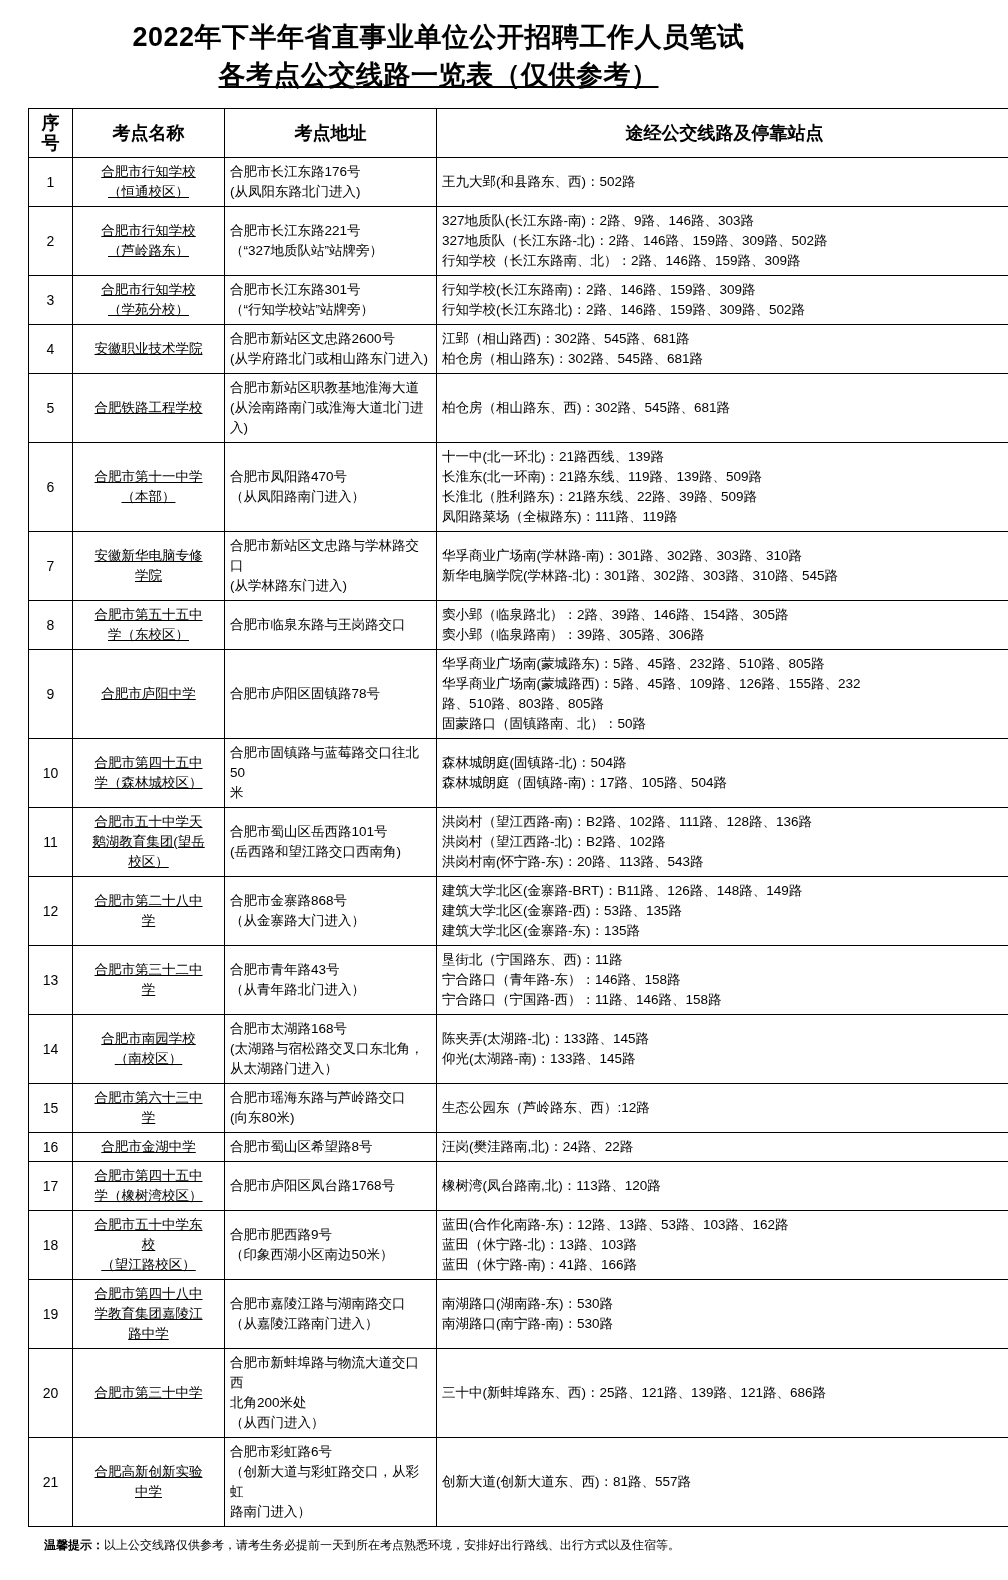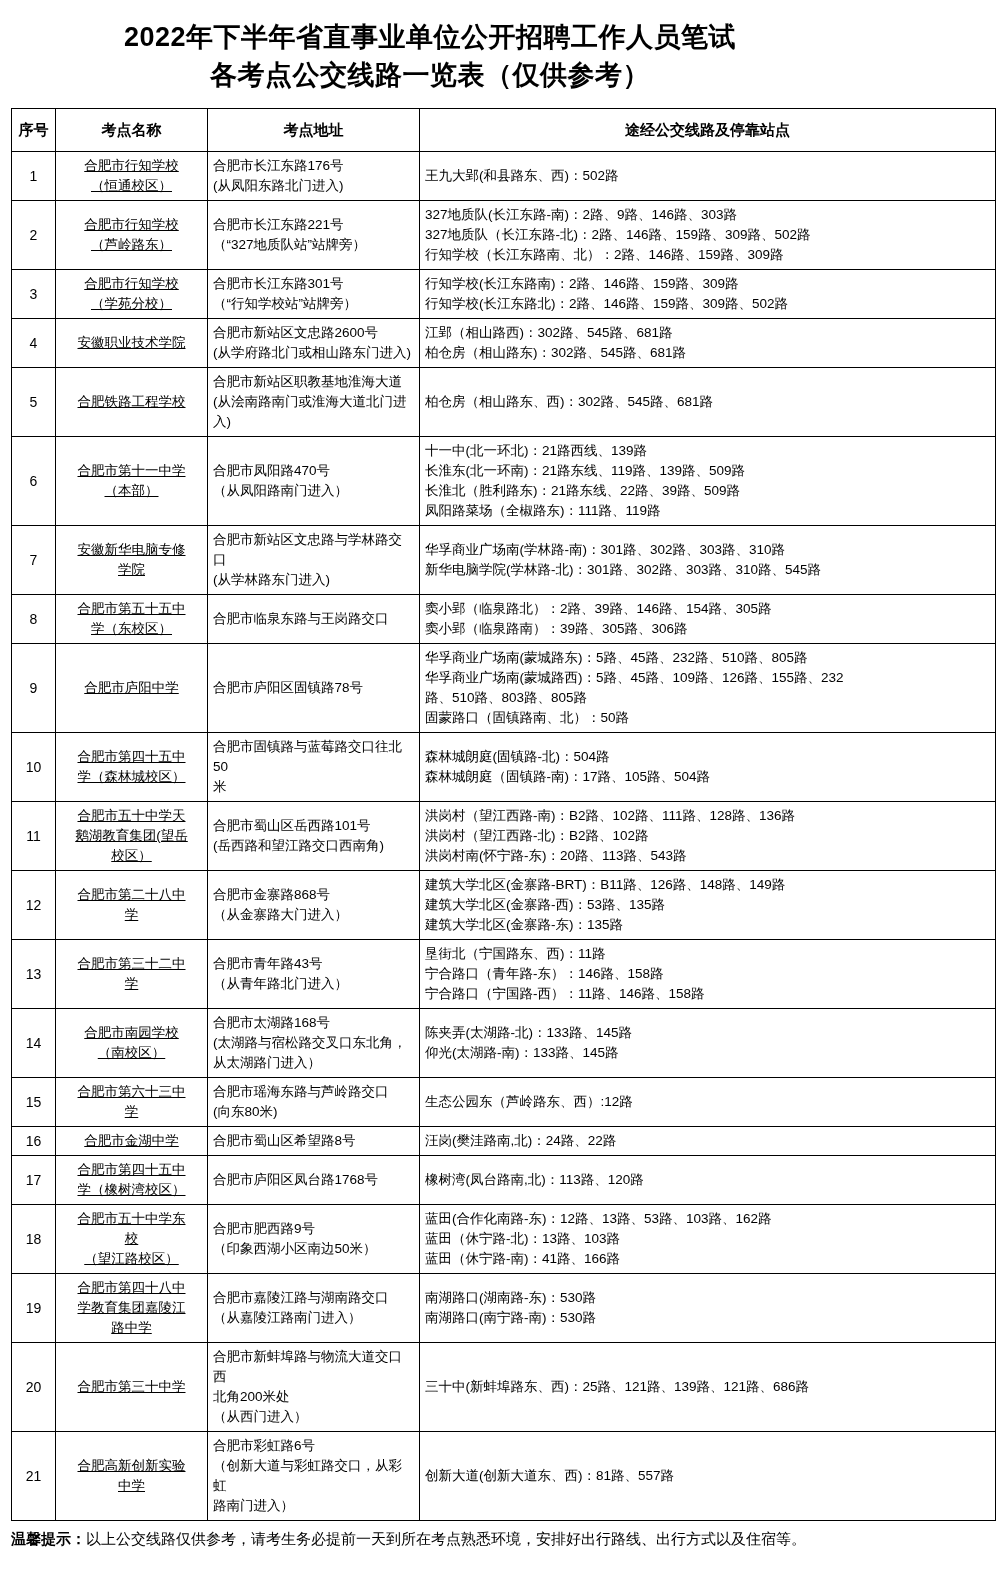--- a/index.html
+++ b/index.html
@@ -8,67 +8,68 @@
     background: #ffffff;
   }
   body {
     width: 1008px;
     font-family: "Liberation Sans", "DejaVu Sans", sans-serif;
     color: #000000;
   }
   .page {
     width: 861px;
     box-sizing: border-box;
-    padding: 14px 12px 6px 11px;
+    padding: 14px 12px 6px 28px;
   }
   .doc-title {
     text-align: center;
     font-weight: bold;
     font-size: 27px;
     line-height: 38px;
     letter-spacing: 0.5px;
     margin: 4px 0 14px 0;
   }
-  .doc-title .line2 { display: block; }
+  .doc-title .line2 { display: block; text-decoration: underline; }
   table.routes {
     border-collapse: collapse;
     width: 984px;
     table-layout: fixed;
     font-size: 13.5px;
   }
   table.routes th, table.routes td {
     border: 1px solid #000000;
     vertical-align: middle;
     padding: 4px 5px;
     line-height: 20px;
   }
   table.routes thead th {
     text-align: center;
     font-weight: bold;
-    font-size: 15px;
+    font-size: 18px;
     height: 34px;
     padding: 4px 4px;
   }
   col.c-no    { width: 44px; }
   col.c-name  { width: 152px; }
   col.c-addr  { width: 212px; }
   col.c-route { width: 576px; }
 
   td.no   { text-align: center; font-size: 14px; }
   td.name { text-align: center; text-decoration: underline; }
   td.addr { text-align: left; }
   td.route{ text-align: left; }
 
   td .ln { display: block; white-space: nowrap; }
   td.name .ln, td.addr .ln { white-space: normal; }
 
   .note {
     margin-top: 8px;
-    font-size: 15px;
+    font-size: 12px;
     line-height: 20px;
+    margin-left: 16px;
   }
   .note b { font-weight: bold; }
 </style>
 </head>
 <body>
 
 <div class="page">
 
   <div class="doc-title">
     <span>2022年下半年省直事业单位公开招聘工作人员笔试</span>

